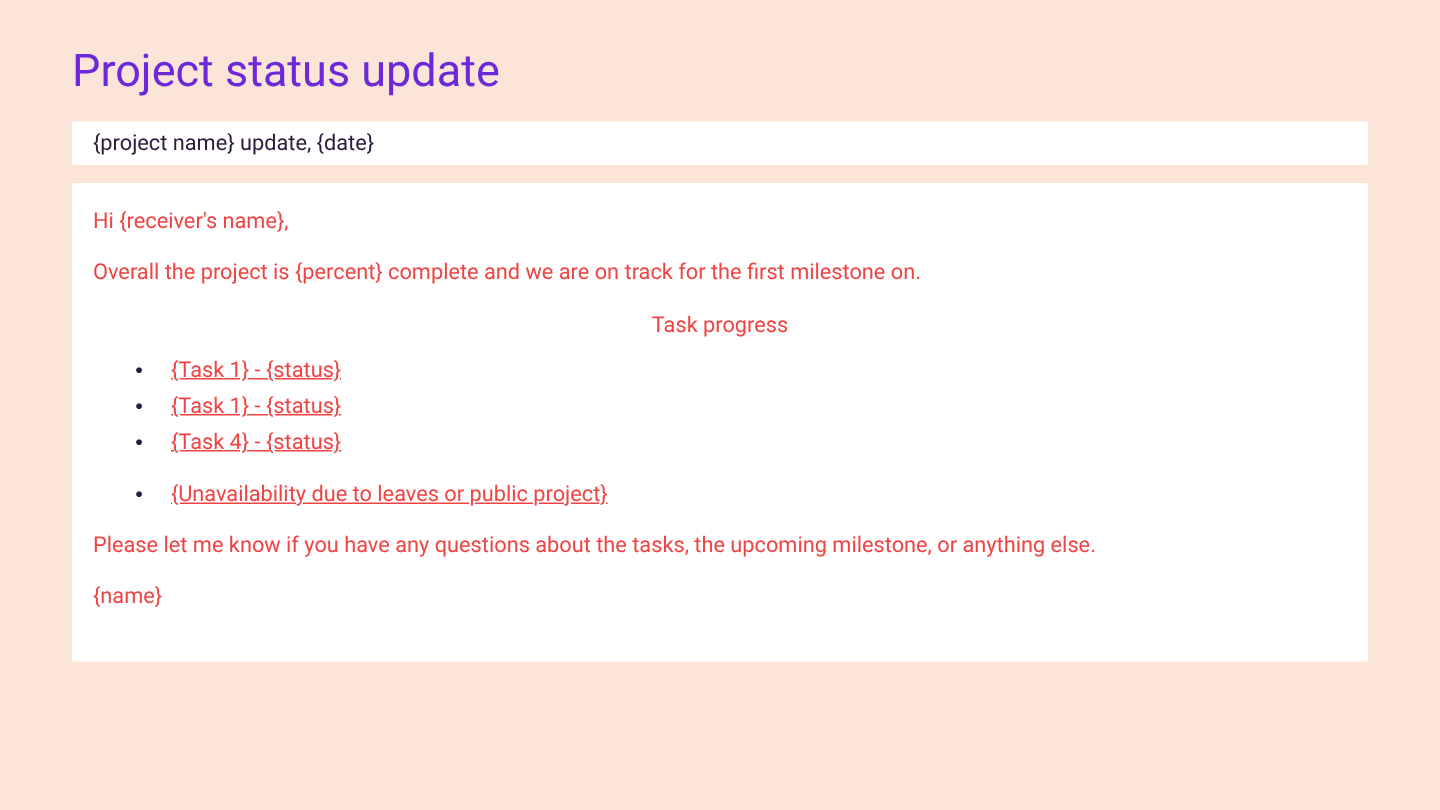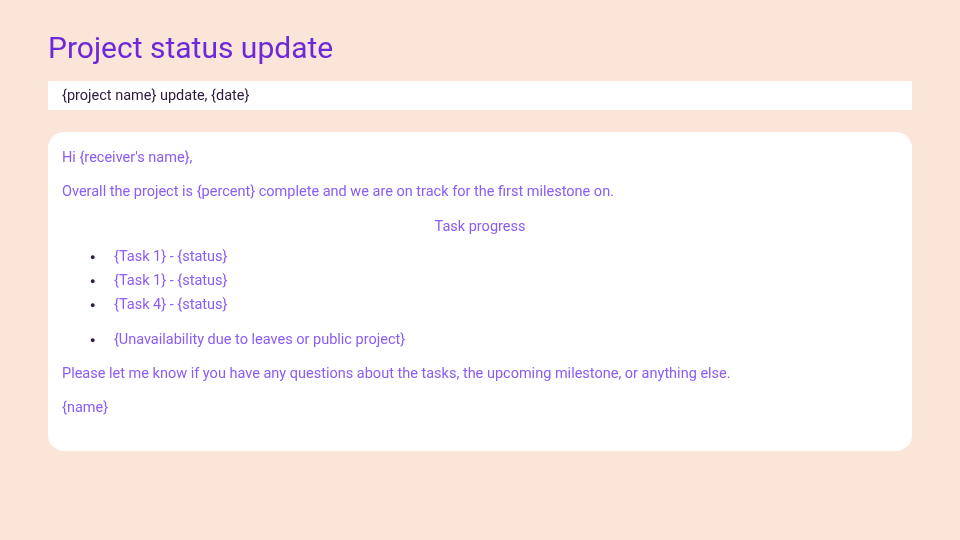--- a/index.html
+++ b/index.html
@@ -19,41 +19,41 @@
       font-size: 30px;
       font-weight: 400;
       color: #6d28d9;
       margin-bottom: 16px;
     }
     .subject-bar {
       background-color: #ffffff;
       padding: 6px 14px;
       font-size: 14.5px;
       color: #2d1b3d;
-      margin-bottom: 22px;
+      margin-bottom: 12px;
     }
     .body-card {
       background-color: #ffffff;
       padding: 16px 14px 18px 14px;
       font-size: 14.5px;
-      color: #8b5cf6;
+      color: #ef4444;
       line-height: 1.4;
-      border-radius: 16px;
     }
     .body-card p {
       margin-bottom: 14px;
     }
     .body-card p.section-label {
       margin-bottom: 10px;
       text-align: center;
     }
     .body-card ul {
       list-style: none;
       padding-left: 28px;
       margin-bottom: 14px;
+      text-decoration: underline;
     }
     .body-card ul li {
       position: relative;
       padding-left: 24px;
       margin-bottom: 4px;
     }
     .body-card ul li::before {
       content: "●";
       position: absolute;
       left: 0;

